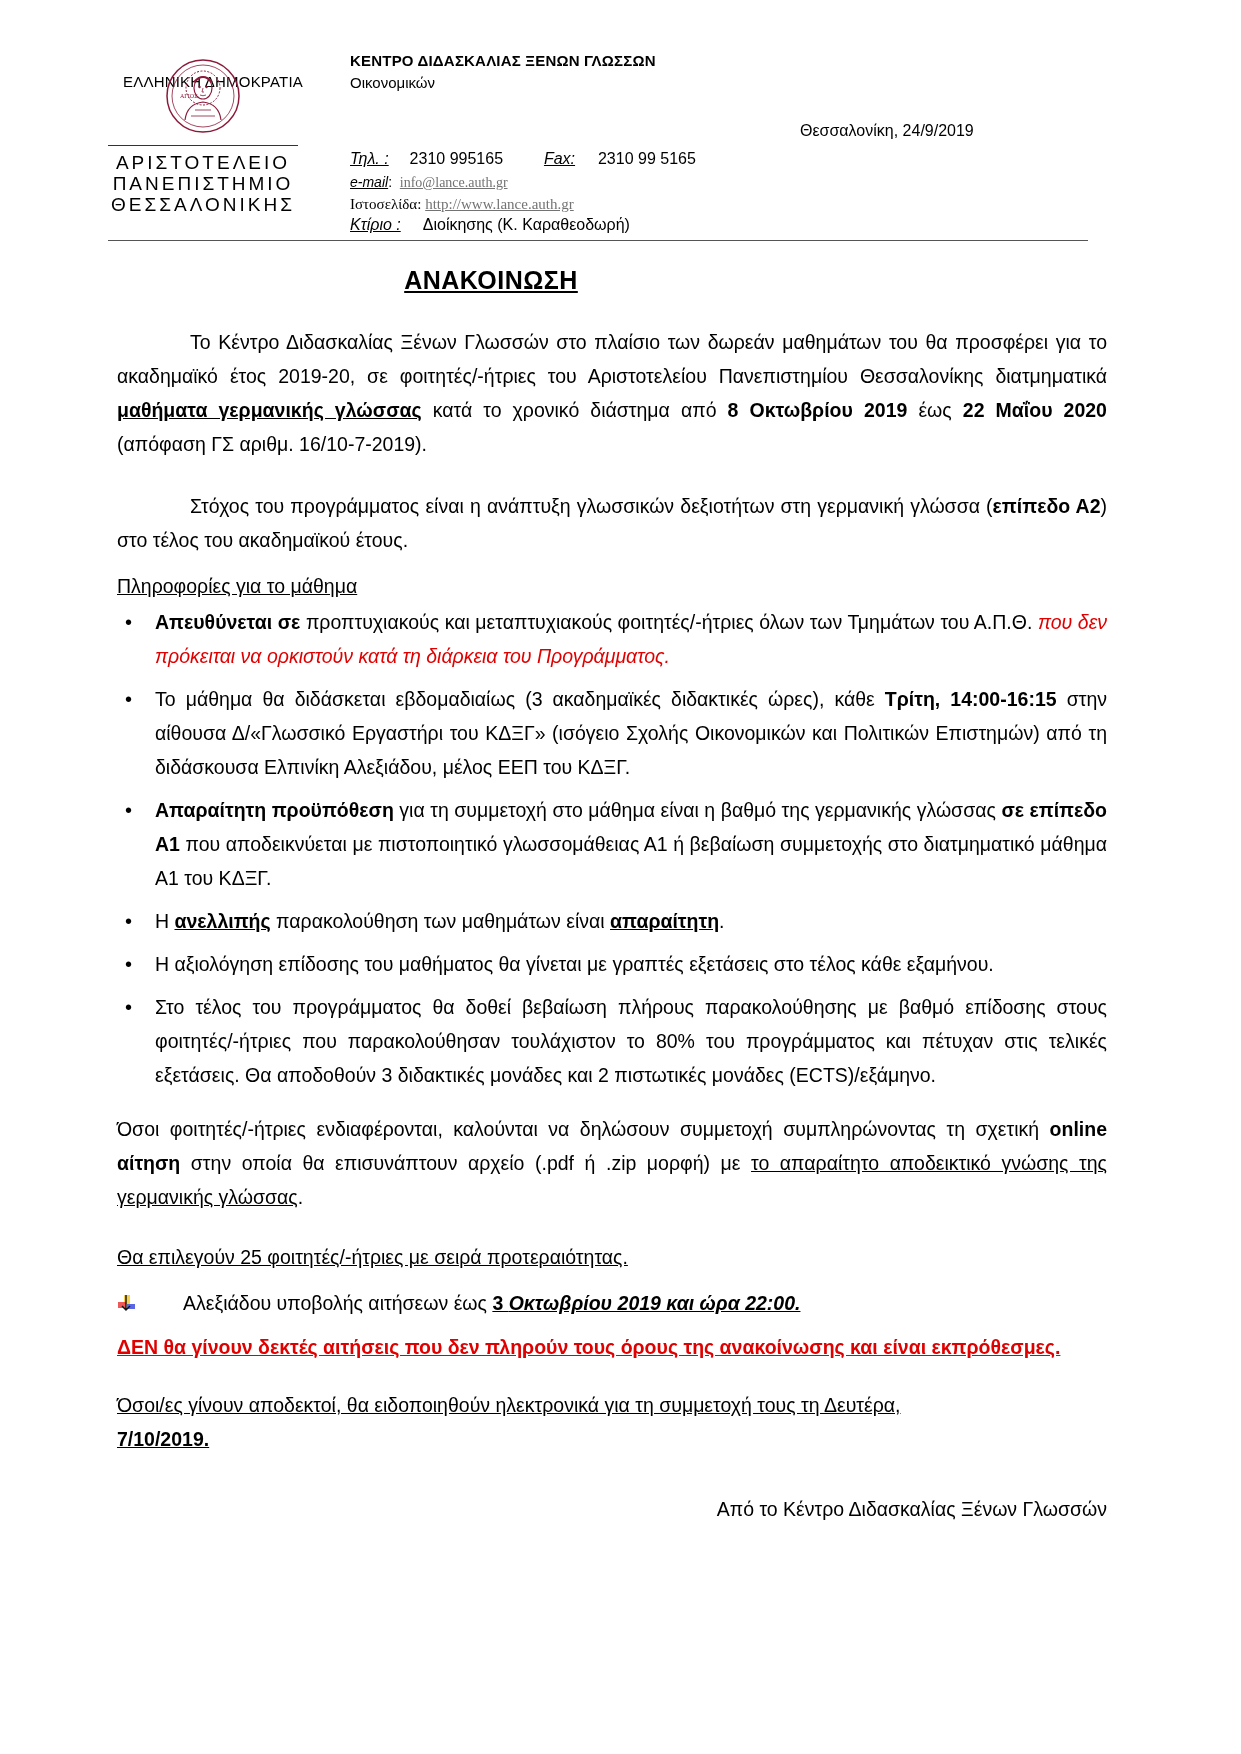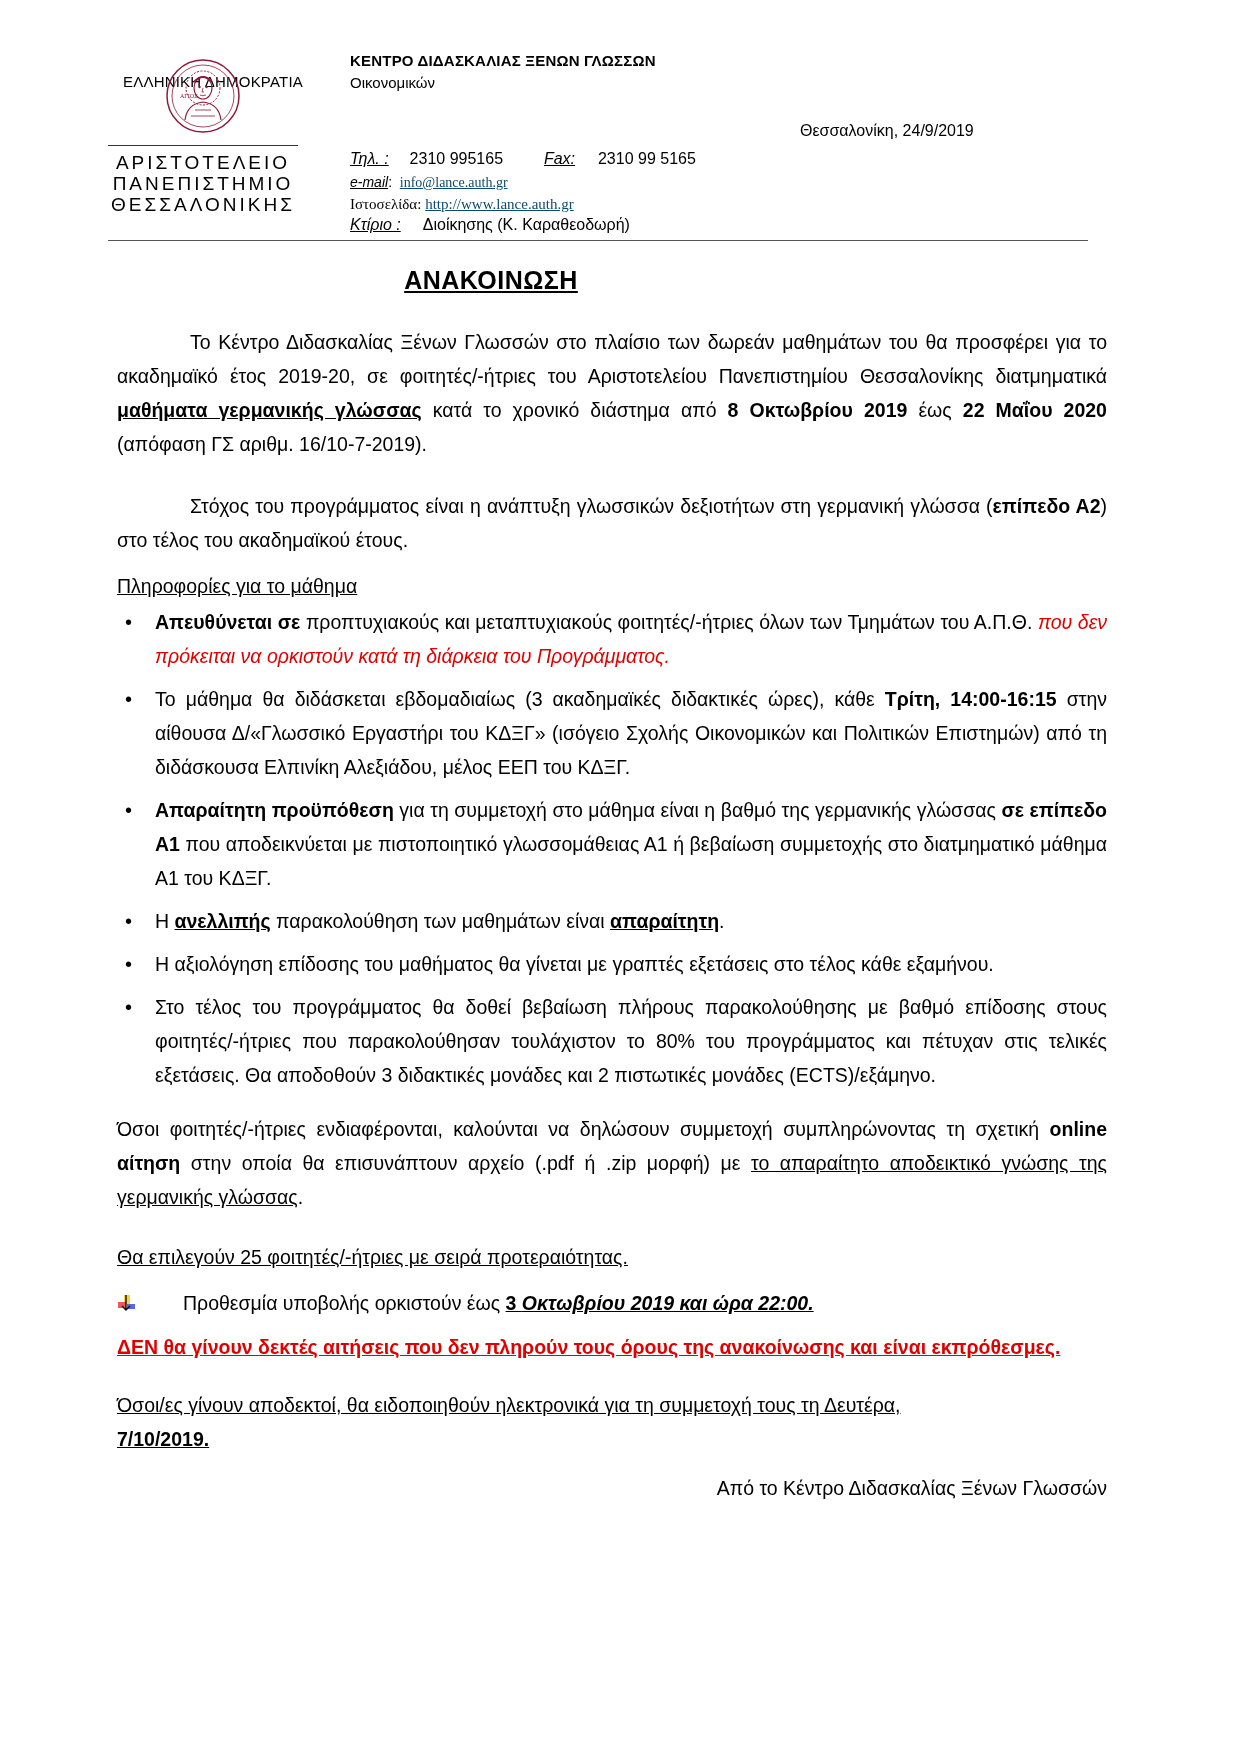--- a/index.html
+++ b/index.html
@@ -19,21 +19,21 @@
   .center-title { left:350px; top:52px; font-size:15px; font-weight:bold; letter-spacing:0.2px; }
   .center-sub { left:350px; top:74px; font-size:15px; }
   .date { left:800px; top:122px; font-size:16px; }
 
   .contact { left:350px; font-size:16px; }
   .c1 { top:150px; }
   .c2 { top:174px; font-size:14px; }
   .c3 { top:196px; font-size:15px; }
   .c4 { top:216px; }
   .contact i { font-style:italic;text-decoration:underline; }
-  .link { color:#0c4a6e; text-decoration:underline; font-family:"Liberation Serif", serif; }
+  .link { color:#737373; text-decoration:underline; font-family:"Liberation Serif", serif; }
 
   
   .main { left:117px; width:990px; font-size:19.5px; line-height:34px; }
   .main p { margin:0; text-align:justify; text-align-last:auto; }
   .title { left:0; width:982px; top:266px; text-align:center; font-size:25px; font-weight:bold; text-decoration:underline; letter-spacing:0.5px; }
   .indent { text-indent:73px; }
   .u { text-decoration:underline; }
   .b { font-weight:bold; }
   .red { color:#e00000; }
   .it { font-style:italic; }
@@ -138,24 +138,24 @@
 
   <p class="u" style="margin-top:26px;">Θα επιλεγούν 25 φοιτητές/-ήτριες με σειρά προτεραιότητας.</p>
 
   <div class="deadline" style="margin-top:12px;">
     <svg class="arrow" style="left:0;" viewBox="0 0 18 18">
       <rect x="7" y="0" width="6" height="9" fill="#f5c518" opacity="0.8"></rect>
       <rect x="1" y="7" width="8" height="6" fill="#e83030" opacity="0.8"></rect>
       <rect x="10" y="9" width="8" height="5" fill="#3040e0" opacity="0.8"></rect>
       <path d="M9 0 L9 15 M5 11 L9 15 L13 11" stroke="#111" stroke-width="1.4" fill="none"></path>
     </svg>
-    <span style="padding-left:26px;">Προθεσμία υποβολής ορκιστούν έως </span><span class="b u">3 </span><span class="b u it">Οκτωβρίου 2019 και ώρα 22:00.</span>
+    <span style="padding-left:26px;">Αλεξιάδου υποβολής αιτήσεων έως </span><span class="b u">3 </span><span class="b u it">Οκτωβρίου 2019 και ώρα 22:00.</span>
   </div>
 
   <p class="red b u" style="margin-top:10px;">ΔΕΝ θα γίνουν δεκτές αιτήσεις που δεν πληρούν τους όρους της ανακοίνωσης και είναι εκπρόθεσμες.</p>
 
   <p class="u" style="margin-top:24px;">
     <span>Όσοι/ες γίνουν αποδεκτοί, θα ειδοποιηθούν ηλεκτρονικά για τη συμμετοχή τους τη Δευτέρα,</span><br>
     <span class="b">7/10/2019.</span>
   </p>
 
-  <p style="margin-top:15px; text-align:right;">Από το Κέντρο Διδασκαλίας Ξένων Γλωσσών</p>
+  <p style="margin-top:36px; text-align:right;">Από το Κέντρο Διδασκαλίας Ξένων Γλωσσών</p>
 </div>
 
 </body></html>

